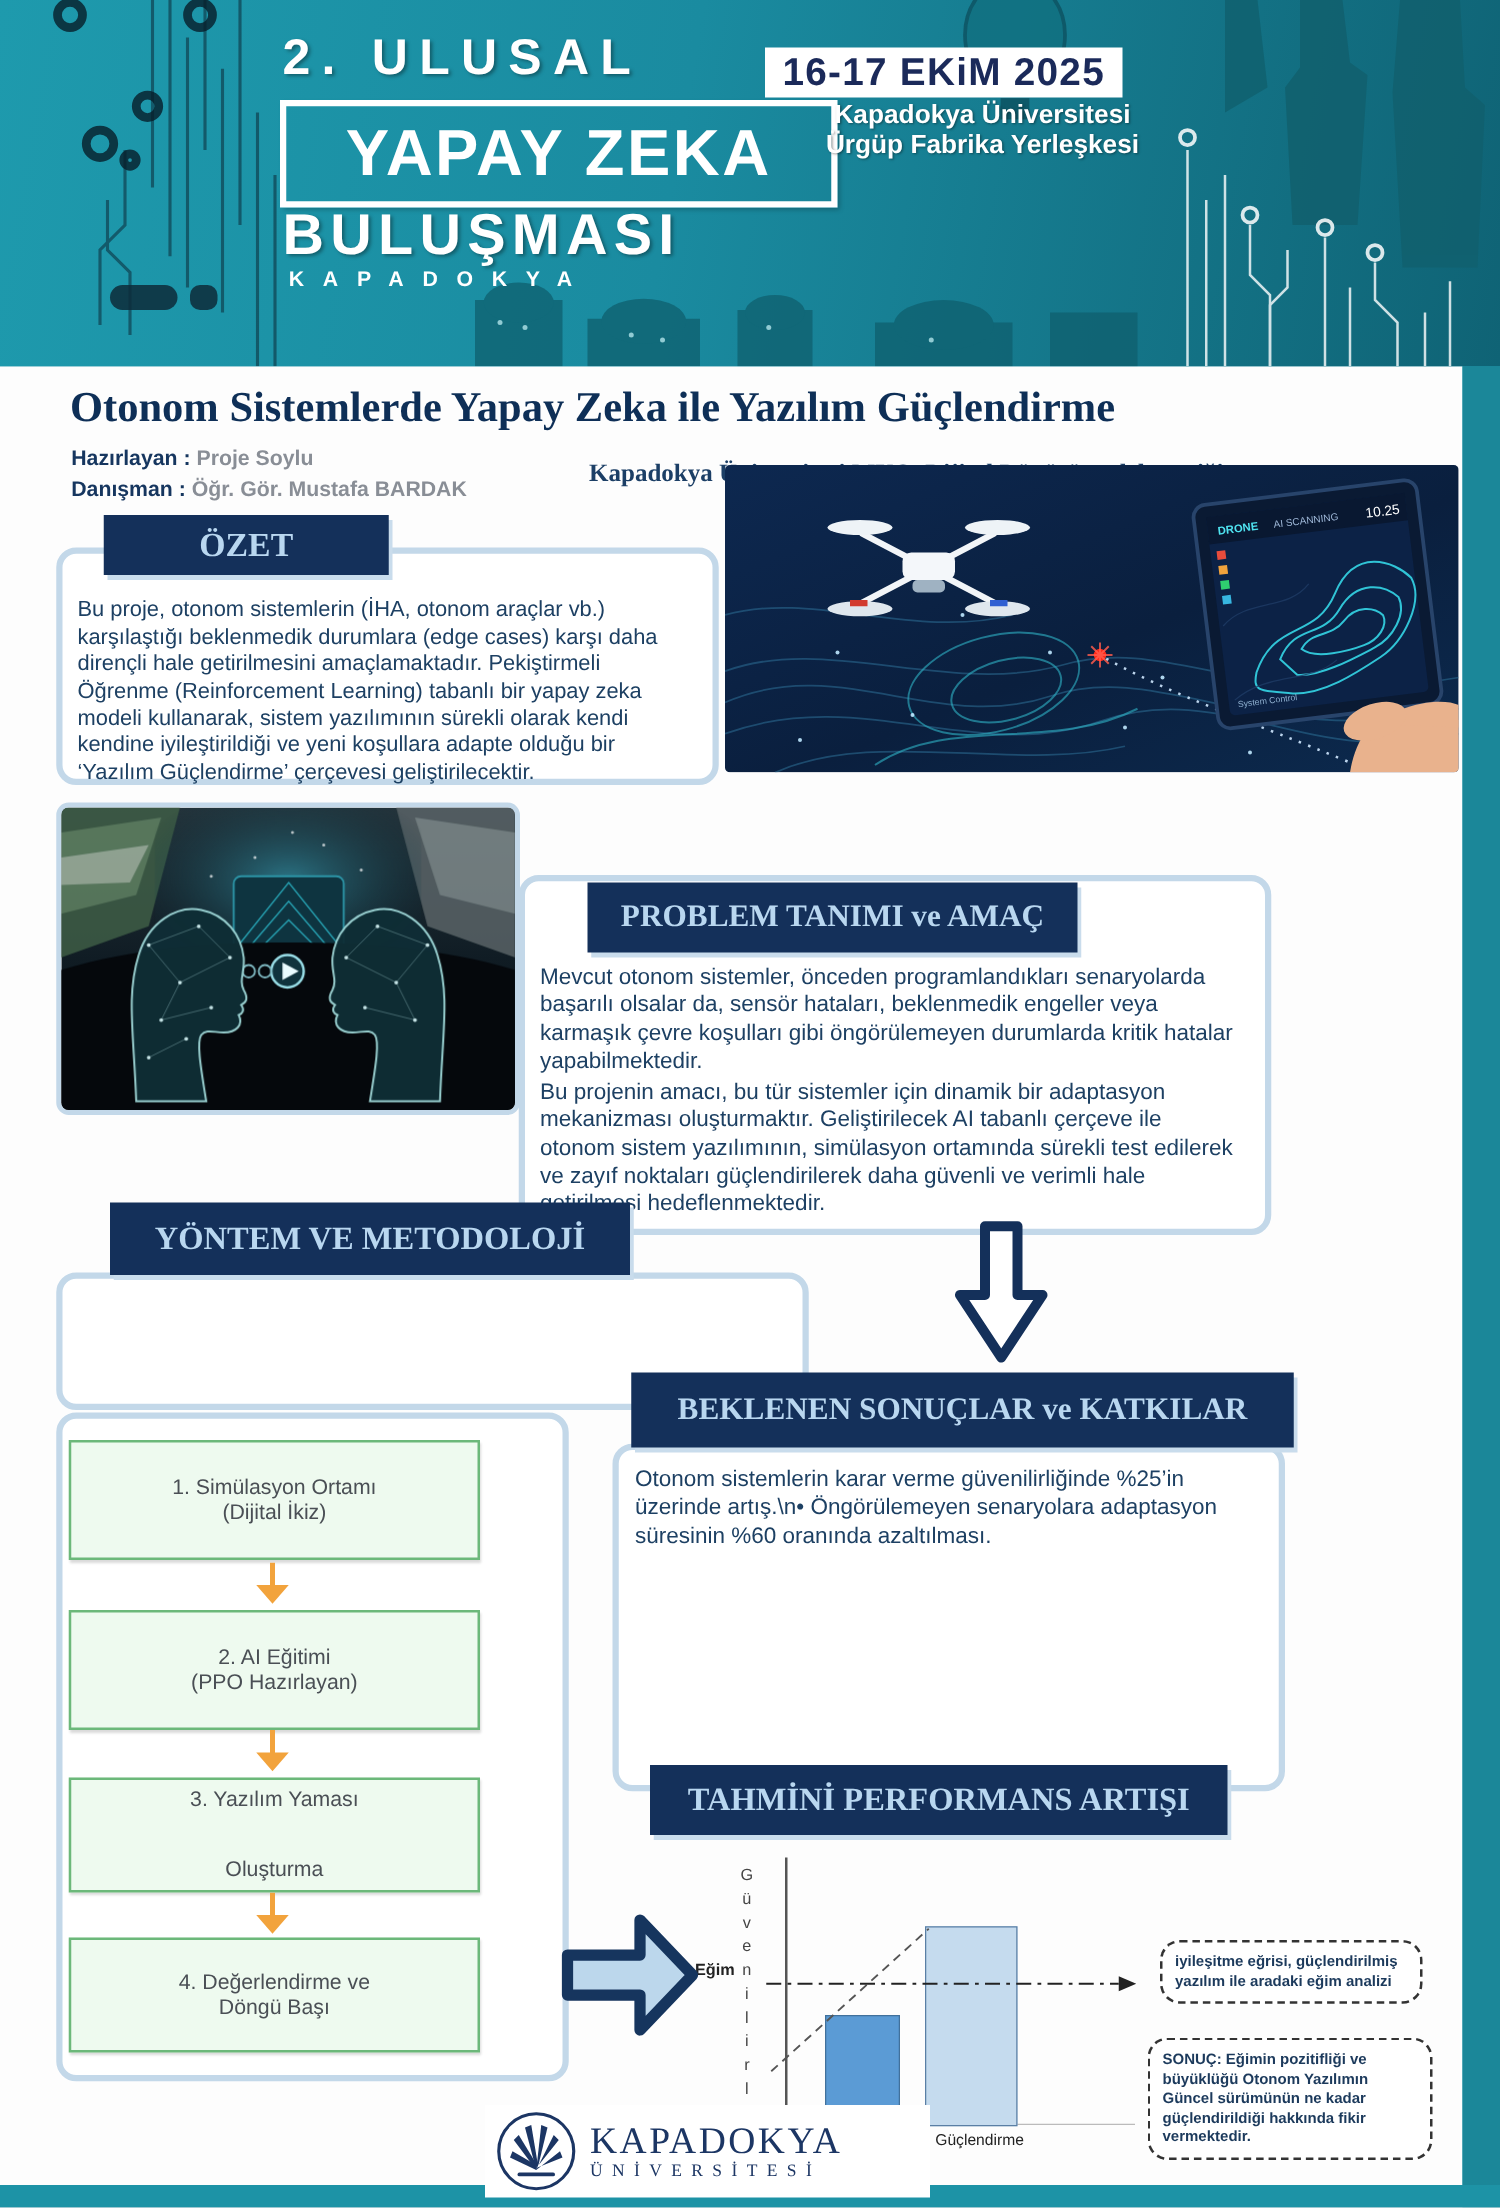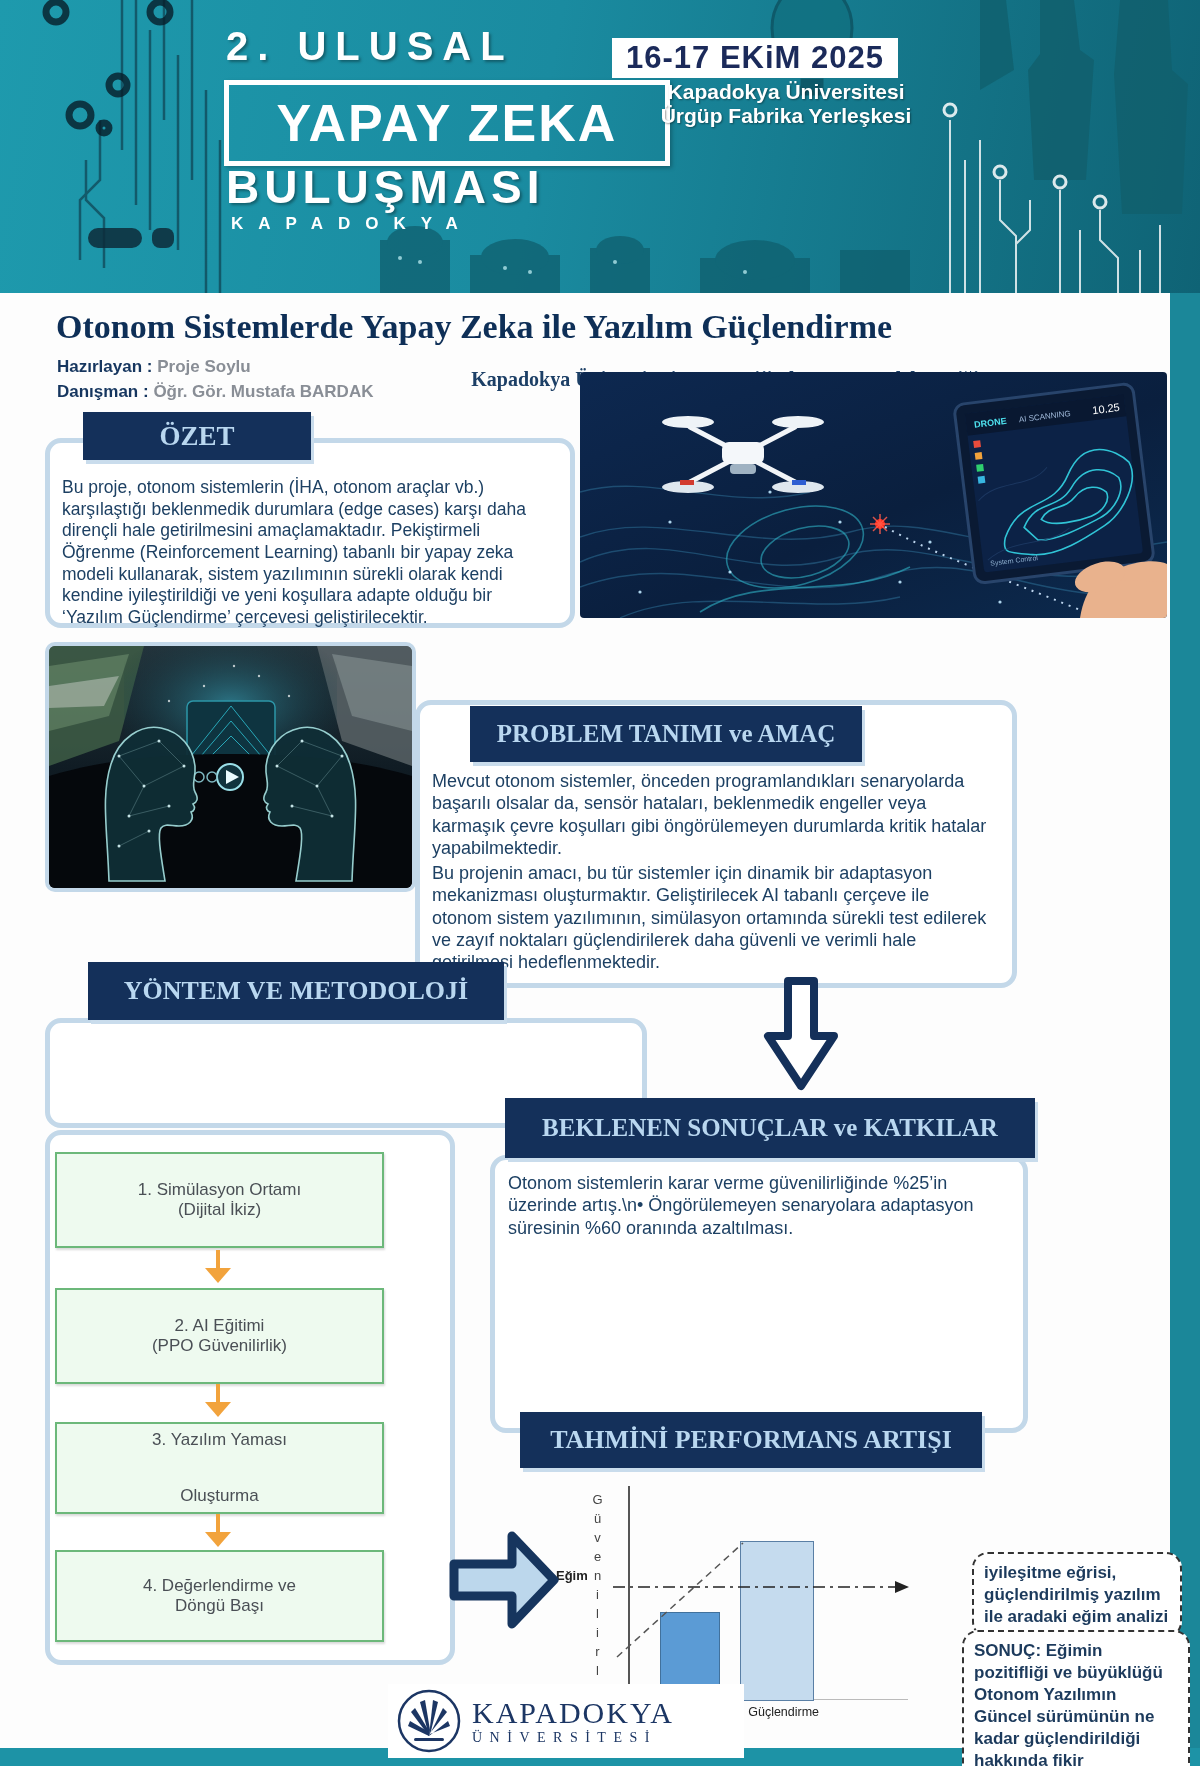--- a/index.html
+++ b/index.html
@@ -46,21 +46,21 @@
   
   .vlabel{position:absolute;left:590px;top:1492px;height:215px;writing-mode:vertical-rl;
           text-orientation:upright;letter-spacing:4px;font-size:13px;color:#444;}
   .axis-y{position:absolute;left:628px;top:1486px;width:2px;height:214px;background:#555;}
   .axis-x{position:absolute;left:628px;top:1699px;width:280px;height:1px;background:#bbb;}
   .bar{position:absolute;bottom:0;}
   .bar1{left:660px;width:58px;background:#5b9bd5;border:1px solid #41719c;top:auto;}
   .bar2{left:740px;width:72px;background:#c5dbee;border:1px solid #5a7fa5;top:auto;}
   .slope-label{position:absolute;left:556px;top:1568px;font-size:13px;font-weight:bold;color:#222;}
   .annot{position:absolute;border:2px dashed #333;border-radius:16px;background:#fff;
-         color:#1c3a5c;font-weight:bold;font-size:17px;line-height:1.3;padding:8px 10px;z-index:4;margin-left:44px;}
+         color:#1c3a5c;font-weight:bold;font-size:12px;line-height:1.3;padding:8px 10px;z-index:4;}
   .xlab{position:absolute;top:1705px;font-size:12.5px;color:#222;width:120px;text-align:center;}
   
   .footer{position:absolute;left:388px;top:1684px;width:340px;background:#fff;display:flex;
           align-items:center;gap:10px;z-index:6;padding:4px 8px;}
   .footer-names{display:flex;flex-direction:column;color:#1c3664;font-family:"Liberation Serif",serif;}
   .footer-name1{font-size:30px;letter-spacing:2px;}
   .footer-name2{font-size:14px;letter-spacing:7.5px;}
   .teal-strip-right{position:absolute;left:1170px;top:293px;width:30px;height:1473px;background:#1b8799;}
   .teal-strip-bottom{position:absolute;left:0;top:1748px;width:1200px;height:18px;background:#1d93a6;}
 </style>
@@ -370,21 +370,21 @@
   <div class="flow-step" style="top:1152px;height:92px;z-index:3;">
     <span>1. Simülasyon Ortamı</span>
     <span>(Dijital İkiz)</span>
   </div>
   <svg class="flow-arrow" style="top:1250px;" width="28" height="34" viewBox="0 0 28 34">
     <rect x="12" y="0" width="4" height="19" fill="#f2a33c"></rect>
       <polygon points="1,18 27,18 14,33" fill="#f2a33c"></polygon>
   </svg>
   <div class="flow-step" style="top:1288px;height:92px;z-index:3;">
     <span>2. AI Eğitimi</span>
-    <span>(PPO Güvenilirlik)</span>
+    <span>(PPO Hazırlayan)</span>
   </div>
   <svg class="flow-arrow" style="top:1384px;" width="28" height="34" viewBox="0 0 28 34">
     <rect x="12" y="0" width="4" height="19" fill="#f2a33c"></rect>
       <polygon points="1,18 27,18 14,33" fill="#f2a33c"></polygon>
   </svg>
   <div class="flow-step" style="top:1422px;height:88px;z-index:3;gap:36px;">
     <span>3. Yazılım Yaması</span>
     <span>Oluşturma</span>
   </div>
   <svg class="flow-arrow" style="top:1514px;" width="28" height="34" viewBox="0 0 28 34">

